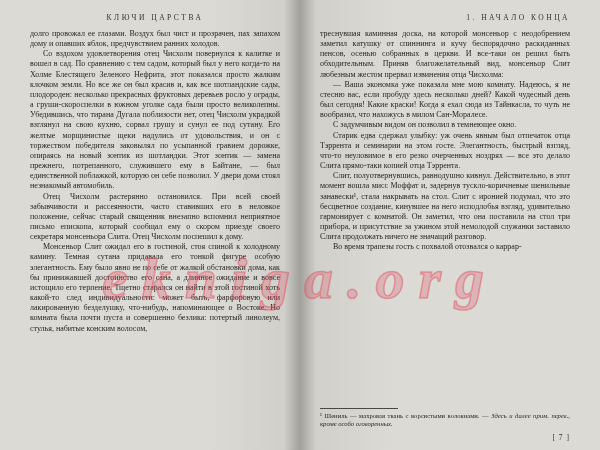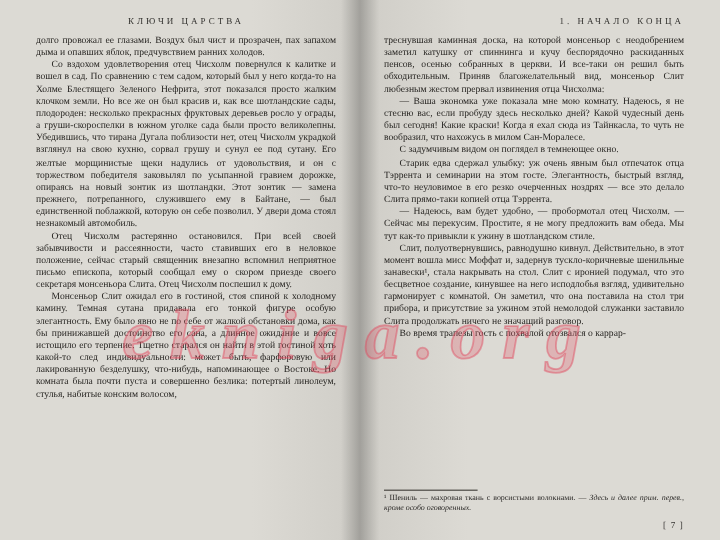--- a/index.html
+++ b/index.html
@@ -71,35 +71,34 @@
   }
 </style>
 </head>
 <body>
 
 <div class="spread">
 
   <div class="page left">
     <div class="running-head">КЛЮЧИ ЦАРСТВА</div>
     <div class="page-body">
-        <p class="para">долго провожал ее глазами. Воздух был чист и прозрачен, пах запахом дыма и опавших яблок, предчувствием ранних холодов.</p>
+        <p class="para">долго провожал ее глазами. Воздух был чист и прозрачен, пах запахом дому и опавших яблок, предчувствием ранних холодов.</p>
         <p class="para indent">Со вздохом удовлетворения отец Чисхолм повернулся к калитке и вошел в сад. По сравнению с тем садом, который был у него когда-то на Холме Блестящего Зеленого Нефрита, этот показался просто жалким клочком земли. Но все же он был красив и, как все шотландские сады, плодороден: несколько прекрасных фруктовых деревьев росло у ограды, а груши-скороспелки в южном уголке сада были просто великолепны. Убедившись, что тирана Дугала поблизости нет, отец Чисхолм украдкой взглянул на свою кухню, сорвал грушу и сунул ее под сутану. Его желтые морщинистые щеки надулись от удовольствия, и он с торжеством победителя заковылял по усыпанной гравием дорожке, опираясь на новый зонтик из шотландки. Этот зонтик — замена прежнего, потрепанного, служившего ему в Байтане, — был единственной поблажкой, которую он себе позволил. У двери дома стоял незнакомый автомобиль.</p>
         <p class="para indent">Отец Чисхолм растерянно остановился. При всей своей забывчивости и рассеянности, часто ставивших его в неловкое положение, сейчас старый священник внезапно вспомнил неприятное письмо епископа, который сообщал ему о скором приезде своего секретаря монсеньора Слита. Отец Чисхолм поспешил к дому.</p>
         <p class="para indent">Монсеньор Слит ожидал его в гостиной, стоя спиной к холодному камину. Темная сутана придавала его тонкой фигуре особую элегантность. Ему было явно не по себе от жалкой обстановки дома, как бы принижавшей достоинство его сана, а длинное ожидание и вовсе истощило его терпение. Тщетно старался он найти в этой гостиной хоть какой-то след индивидуальности: может быть, фарфоровую или лакированную безделушку, что-нибудь, напоминающее о Востоке. Но комната была почти пуста и совершенно безлика: потертый линолеум, стулья, набитые конским волосом,</p>
       </div>
   </div>
 
   <div class="page right">
     <div class="running-head">1. НАЧАЛО КОНЦА</div>
     <div class="page-body">
         <p class="para">треснувшая каминная доска, на которой монсеньор с неодобрением заметил катушку от спиннинга и кучу беспорядочно раскиданных пенсов, осенью собранных в церкви. И все-таки он решил быть обходительным. Приняв благожелательный вид, монсеньор Слит любезным жестом прервал извинения отца Чисхолма:</p>
         <p class="para indent">— Ваша экономка уже показала мне мою комнату. Надеюсь, я не стесню вас, если пробуду здесь несколько дней? Какой чудесный день был сегодня! Какие краски! Когда я ехал сюда из Тайнкасла, то чуть не вообразил, что нахожусь в милом Сан-Моралесе.</p>
-        <p class="para indent">С задумчивым видом он поглядел в темнеющее окно.</p>
+        <p class="para indent">С задумчивым видом он позволил в темнеющее окно.</p>
         <p class="para indent">Старик едва сдержал улыбку: уж очень явным был отпечаток отца Тэррента и семинарии на этом госте. Элегантность, быстрый взгляд, что-то неуловимое в его резко очерченных ноздрях — все это делало Слита прямо-таки копией отца Тэррента.</p>
-        <p class="para indent">— Надеюсь, вам будет удобно, — пробормотал отец Чисхолм. — Сейчас мы перекусим. Простите, я не могу предложить вам обеда. Мы тут как-то привыкли к ужину в шотландском стиле.</p>
         <p class="para indent">Слит, полуотвернувшись, равнодушно кивнул. Действительно, в этот момент вошла мисс Моффат и, задернув тускло-коричневые шенильные занавески¹, стала накрывать на стол. Слит с иронией подумал, что это бесцветное создание, кинувшее на него исподлобья взгляд, удивительно гармонирует с комнатой. Он заметил, что она поставила на стол три прибора, и присутствие за ужином этой немолодой служанки заставило Слита продолжать ничего не значащий разговор.</p>
         <p class="para indent">Во время трапезы гость с похвалой отозвался о каррар-</p>
       </div>
     <div class="footnote">
       <hr class="footnote-rule">
       <span>¹</span>
       <span>Шениль — махровая ткань с ворсистыми волокнами. — </span><span class="note">Здесь и далее прим. перев., кроме особо оговоренных.</span>
     </div>
     <div class="page-number">[ 7 ]</div>
   </div>

